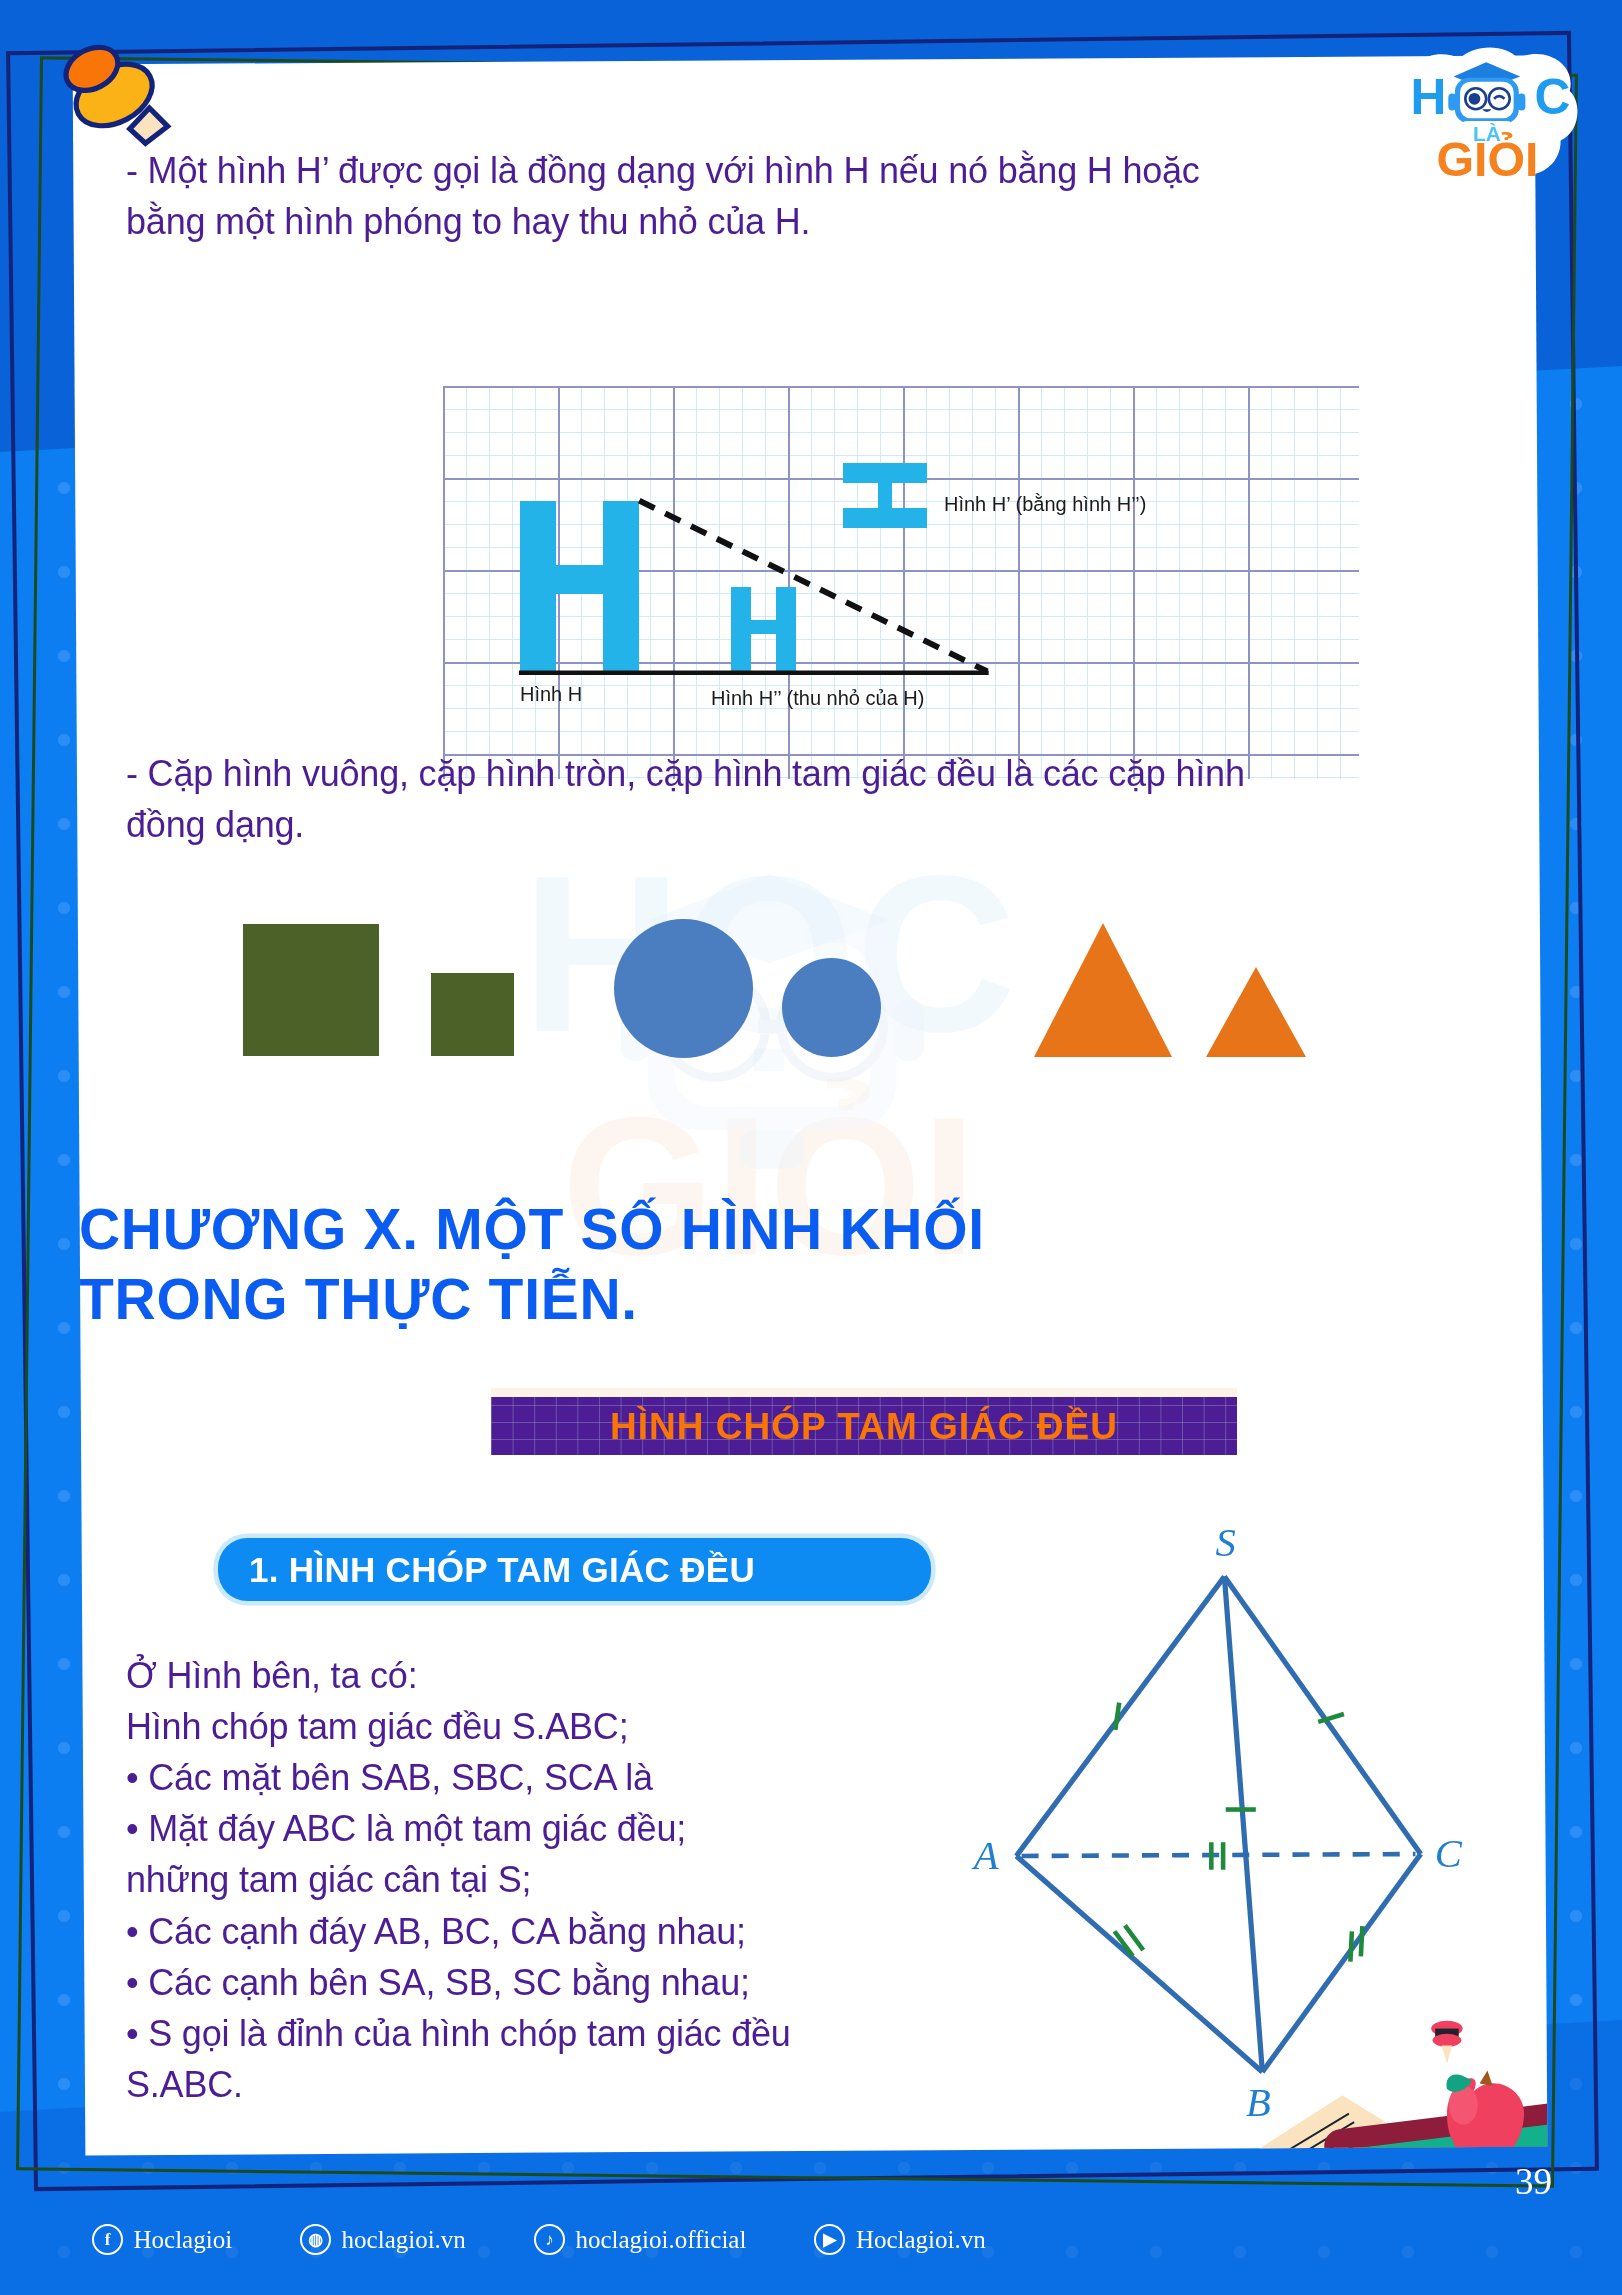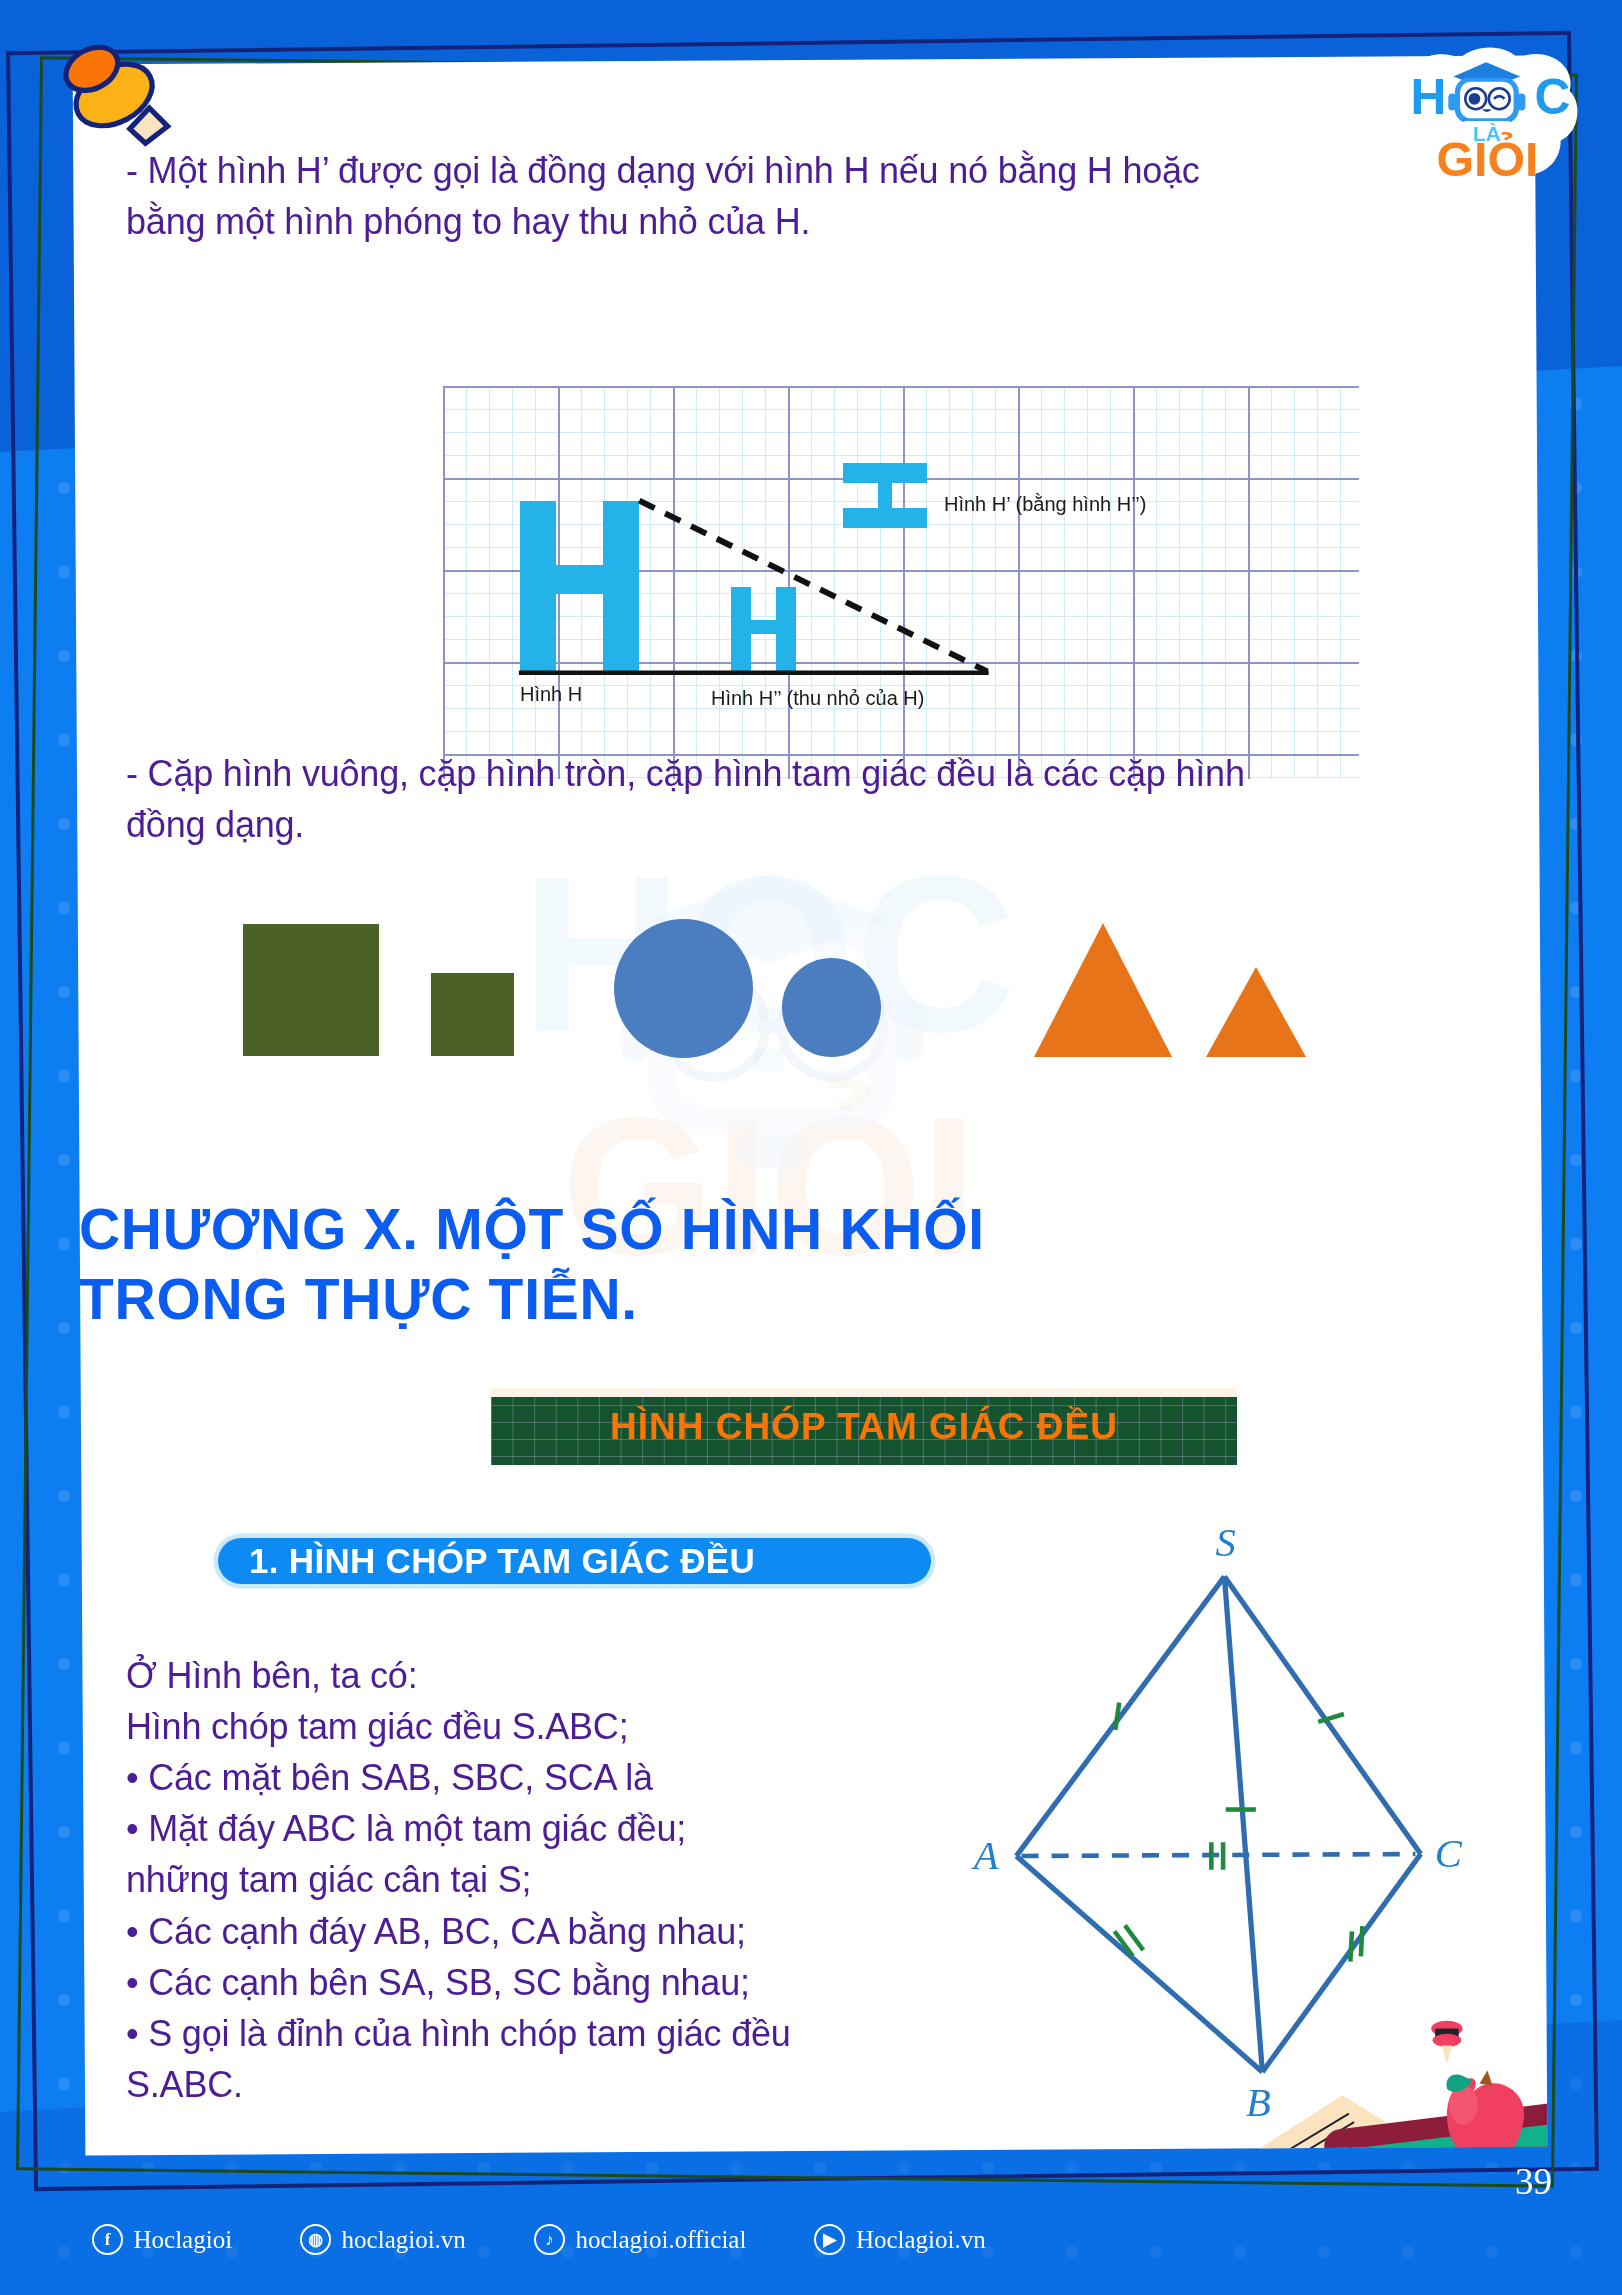--- a/index.html
+++ b/index.html
@@ -143,22 +143,22 @@
     font-size: 57px;
     font-weight: bold;
     line-height: 1.22;
     letter-spacing: 0.7px;
   }
 
   
   .banner {
     position: absolute;
     left: 412px; top: 1328px;
-    width: 746px; height: 77px;
-    background: #14532d;
+    width: 746px; height: 67px;
+    background: #4c1d95;
     overflow: hidden;
   }
   .banner .bgrid {
     position: absolute; inset: 0;
     background-image:
       linear-gradient(to right, rgba(150,150,190,.45) 1px, transparent 1px),
       linear-gradient(to bottom, rgba(150,150,190,.45) 1px, transparent 1px);
     background-size: 21.6px 17px;
   }
   .banner .torn-top {
@@ -170,21 +170,21 @@
     left: 0; top: 0; width: 100%; height: 77px;
     display: flex; align-items: center; justify-content: center;
     color: #f97507;
     font-size: 37px; font-weight: bold; letter-spacing: 1px;
   }
 
   
   .pill {
     position: absolute;
     left: 139px; top: 1478px;
-    width: 713px; height: 46px;
+    width: 713px; height: 63px;
     background: #0d8bf2;
     border-radius: 29.4px;
     box-shadow: 0 0 0 4.6px rgba(160,215,250,.55);
     display: flex; align-items: center;
   }
   .pill span {
     color: #ffffff;
     font-size: 35px;
     font-weight: bold;
     padding-left: 31px;

